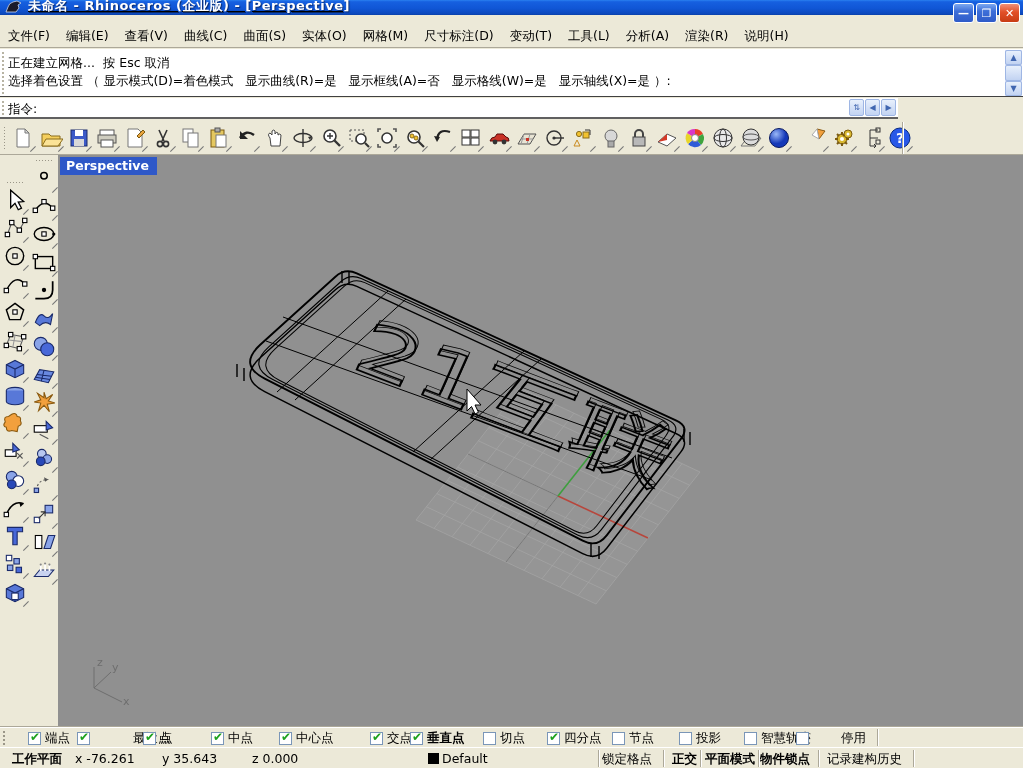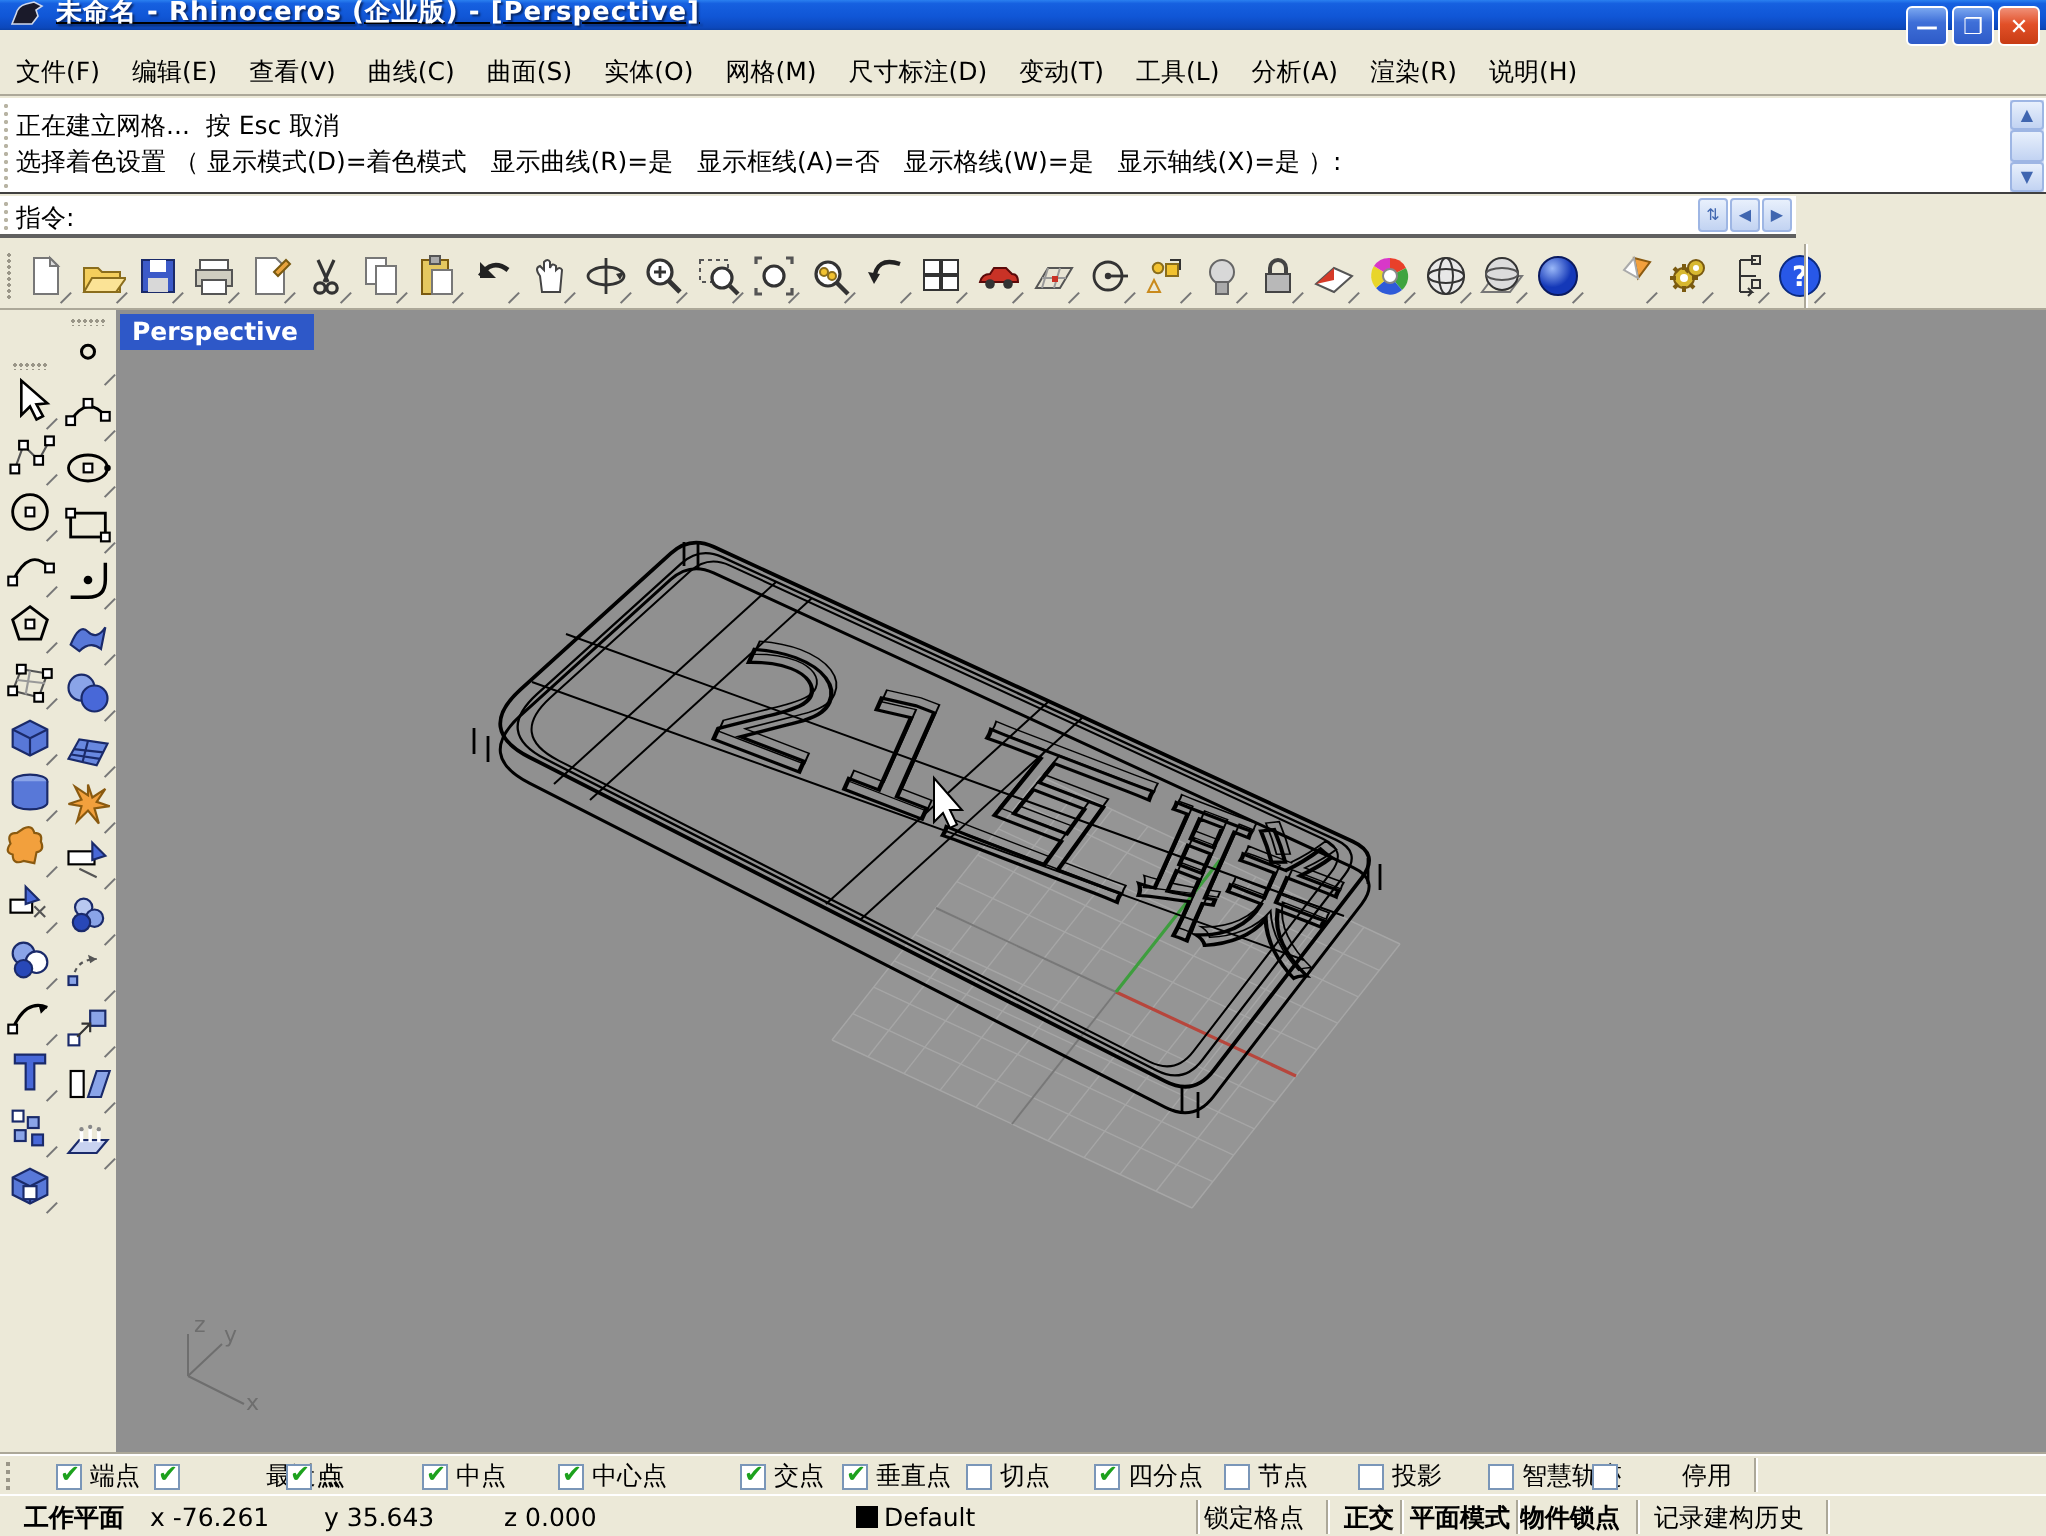--- a/index.html
+++ b/index.html
@@ -810,21 +810,21 @@
       <span>中点</span>
     </div>
     <div class="os-item" style="left: 279px;">
       <span class="os-box checked"></span>
       <span>中心点</span>
     </div>
     <div class="os-item" style="left: 357px; margin-left: 13px;">
       <span class="os-box checked"></span>
       <span>交点</span>
     </div>
-    <div class="os-item" style="left: 421px;">
+    <div class="os-item" style="left: 410px; font-weight: bold;">
       <span class="os-box checked"></span>
       <span>垂直点</span>
     </div>
     <div class="os-item" style="left: 483px;">
       <span class="os-box"></span>
       <span>切点</span>
     </div>
     <div class="os-item" style="left: 547px;">
       <span class="os-box checked"></span>
       <span>四分点</span>

